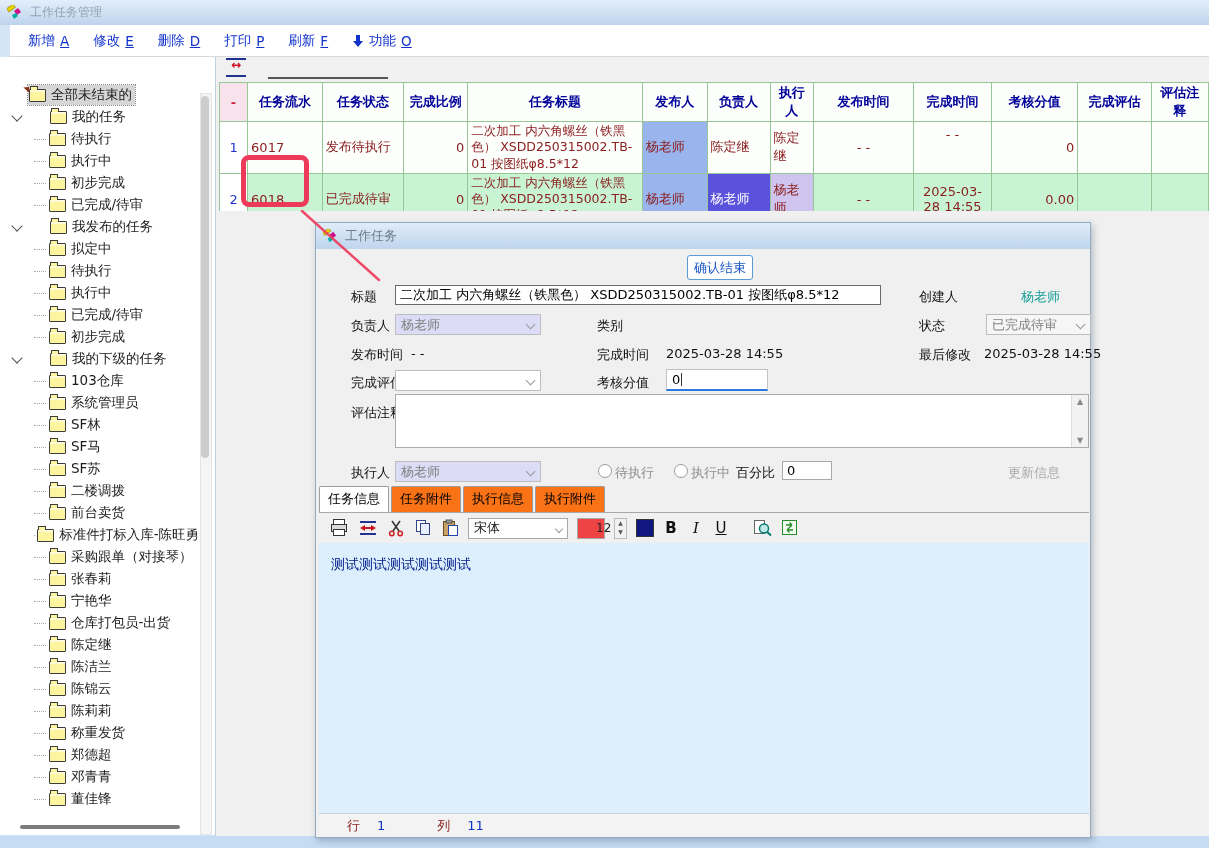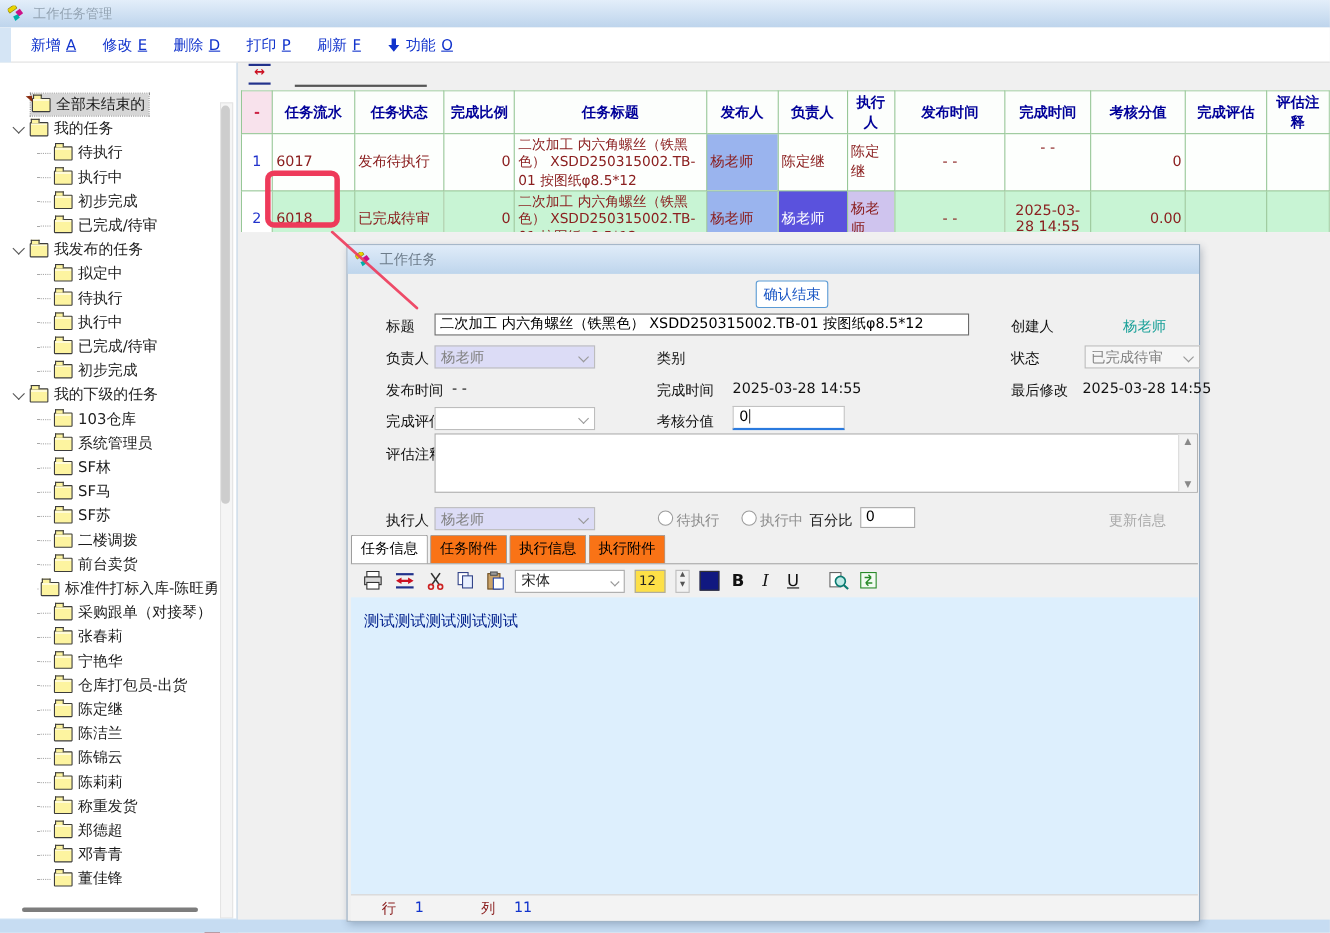--- a/index.html
+++ b/index.html
@@ -17,21 +17,21 @@
     border-bottom:1px solid #d9d9d9;display:flex;align-items:center;gap:24px;padding-left:28px;box-sizing:border-box;}
   .toolbar .edgegrip{position:absolute;left:0;top:0;width:10px;height:32px;background:#d5e5f5;}
   .tbtn{color:var(--accent-blue);font-size:13.5px;cursor:pointer;white-space:nowrap;display:flex;align-items:center;gap:5px;}
   .tbtn u{text-decoration:underline;}
   
   .left-panel{position:absolute;left:0;top:57px;width:216px;height:791px;background:#fff;
     border-right:1px solid #bcd0e2;box-sizing:border-box;}
   .tree{position:absolute;left:2px;top:27px;width:200px;overflow:hidden;}
   .tree-row{height:22px;display:flex;align-items:center;white-space:nowrap;color:#1c1c1c;font-size:13.5px;cursor:default;}
   .tree-row.l0{padding-left:26px;}
-  .tree-row.l1{padding-left:6px;}
+  .tree-row.l1{padding-left:6px;gap:23px;}
   .tree-row.l2{padding-left:32px;}
   .node{display:flex;align-items:center;padding:1px 3px 1px 1px;}
   .tree-row.selected .node{background:#d6d6d6;outline:1px dotted #8a8a8a;}
   .chevbox{width:18px;display:flex;justify-content:center;}
   .chev-down{width:7px;height:7px;border-right:1.6px solid #555;border-bottom:1.6px solid #555;transform:rotate(45deg);margin-bottom:3px;}
   .stub{width:12px;border-top:1px dotted #a8a8a8;margin-right:2px;}
   .folder{width:15px;height:11px;background:#fdf4a0;border:1px solid #3c3c3c;border-radius:1px;position:relative;margin-right:5px;flex:none;
     background-image:linear-gradient(#fffbd8 18%,#fdf4a0 19%);}
   .folder::before{content:"";position:absolute;top:-4px;left:0;width:6px;height:3px;background:#fdf4a0;border:1px solid #3c3c3c;border-bottom:none;}
   .folder.open::after{content:"";position:absolute;left:-5px;top:-7px;border:4px solid transparent;border-bottom-color:#8a2c10;transform:rotate(40deg);}
@@ -97,21 +97,21 @@
   .tab{padding:3px 8px 4px 8px;font-size:13px;border:1px solid #9d9d9d;border-bottom:none;background:#f97316;color:#000;
     margin-right:2px;border-radius:2px 2px 0 0;cursor:pointer;}
   .tab.active{background:#fff;position:relative;top:1px;padding-bottom:5px;}
   .tabline{position:absolute;left:3px;top:263px;width:770px;border-top:1px solid #a8a8a8;}
   
   .ed-toolbar{position:absolute;left:3px;top:264px;width:770px;height:30px;display:flex;align-items:center;gap:9px;padding-left:10px;box-sizing:border-box;}
   .ed-toolbar .icon{display:flex;align-items:center;justify-content:center;cursor:pointer;}
   .fontcombo{width:100px;height:21px;border:1px solid #a8a8a8;background:#fff;position:relative;font-size:13px;color:#222;
     display:flex;align-items:center;padding-left:5px;box-sizing:border-box;}
   .fontcombo .chev{position:absolute;right:5px;top:7px;width:5px;height:5px;border-right:1.3px solid #999;border-bottom:1.3px solid #999;transform:rotate(45deg);}
-  .sizebox{width:28px;height:21px;border:1px solid #a8a8a8;background:#fde047;font-size:12px;color:#222;display:flex;align-items:center;padding-left:3px;box-sizing:border-box;}
+  .sizebox{width:28px;height:21px;border:1px solid #a8a8a8;background:#ef4444;font-size:12px;color:#222;display:flex;align-items:center;padding-left:18px;box-sizing:border-box;}
   .spinner{width:13px;height:21px;border:1px solid #bbb;background:#f2f2f2;display:flex;flex-direction:column;box-sizing:border-box;}
   .spinner span{flex:1;font-size:6px;line-height:8px;text-align:center;color:#555;cursor:pointer;}
   .swatch{width:16px;height:16px;background:#101880;border:1px solid #333;}
   .fmt{font-size:15px;color:#111;cursor:pointer;width:16px;text-align:center;}
   .fmt.b{font-weight:bold;}
   .fmt.i{font-style:italic;font-family:"DejaVu Serif","Liberation Serif",serif;}
   .fmt.u{text-decoration:underline;}
   
   .editor{position:absolute;left:3px;top:294px;width:770px;height:270px;background:var(--editor-bg);box-sizing:border-box;
     padding:13px 12px;color:#00208c;font-size:14px;}

